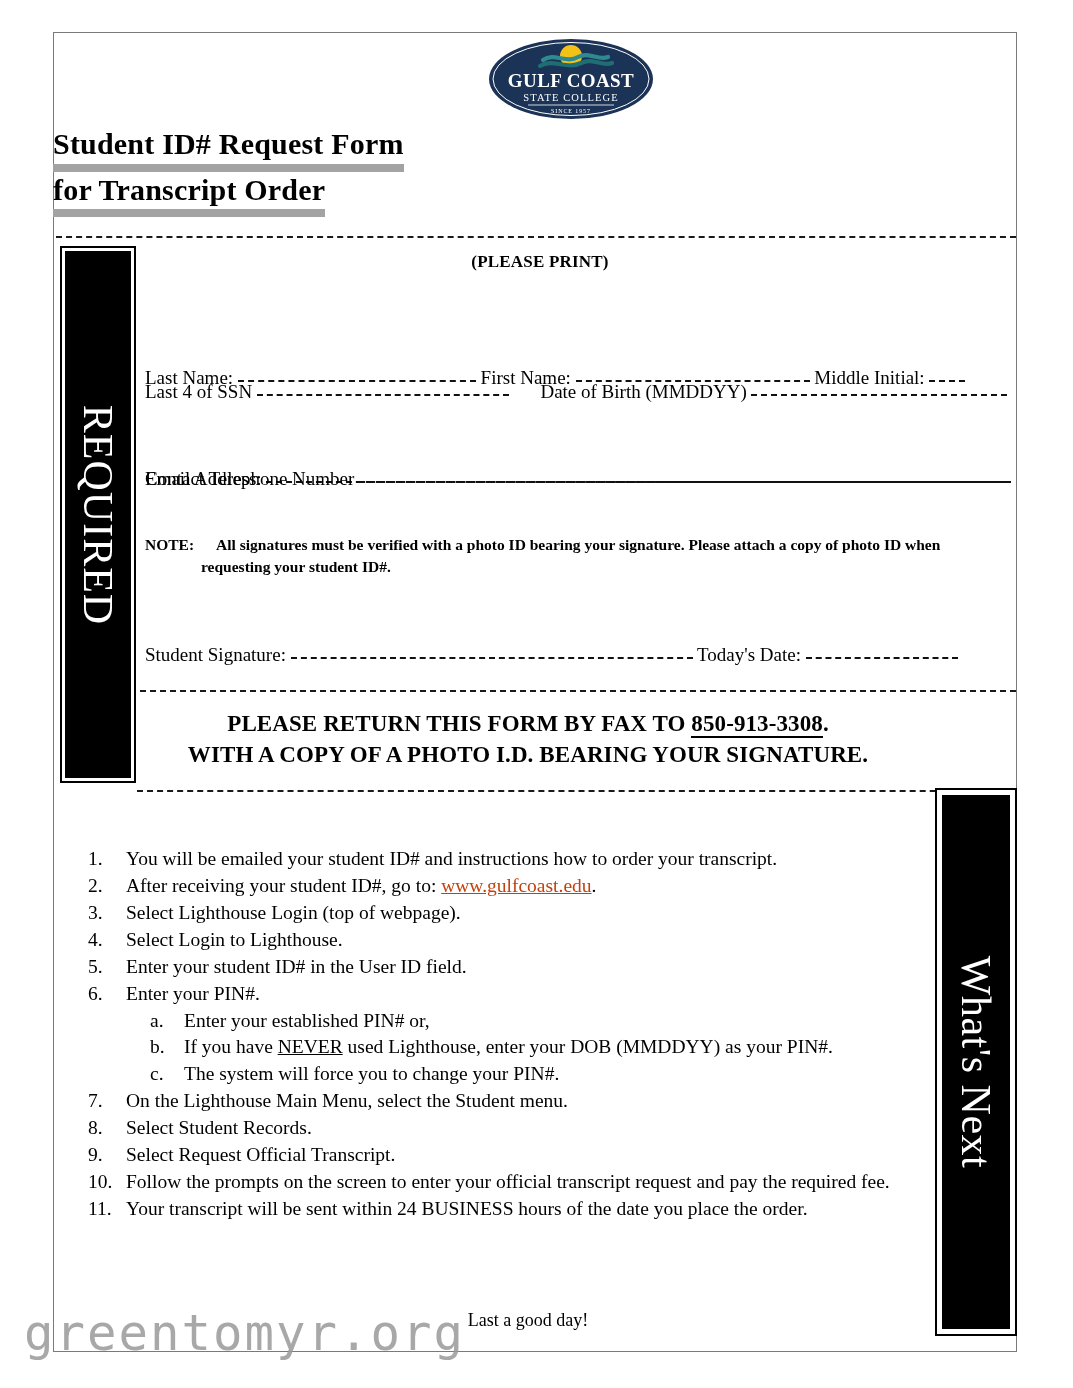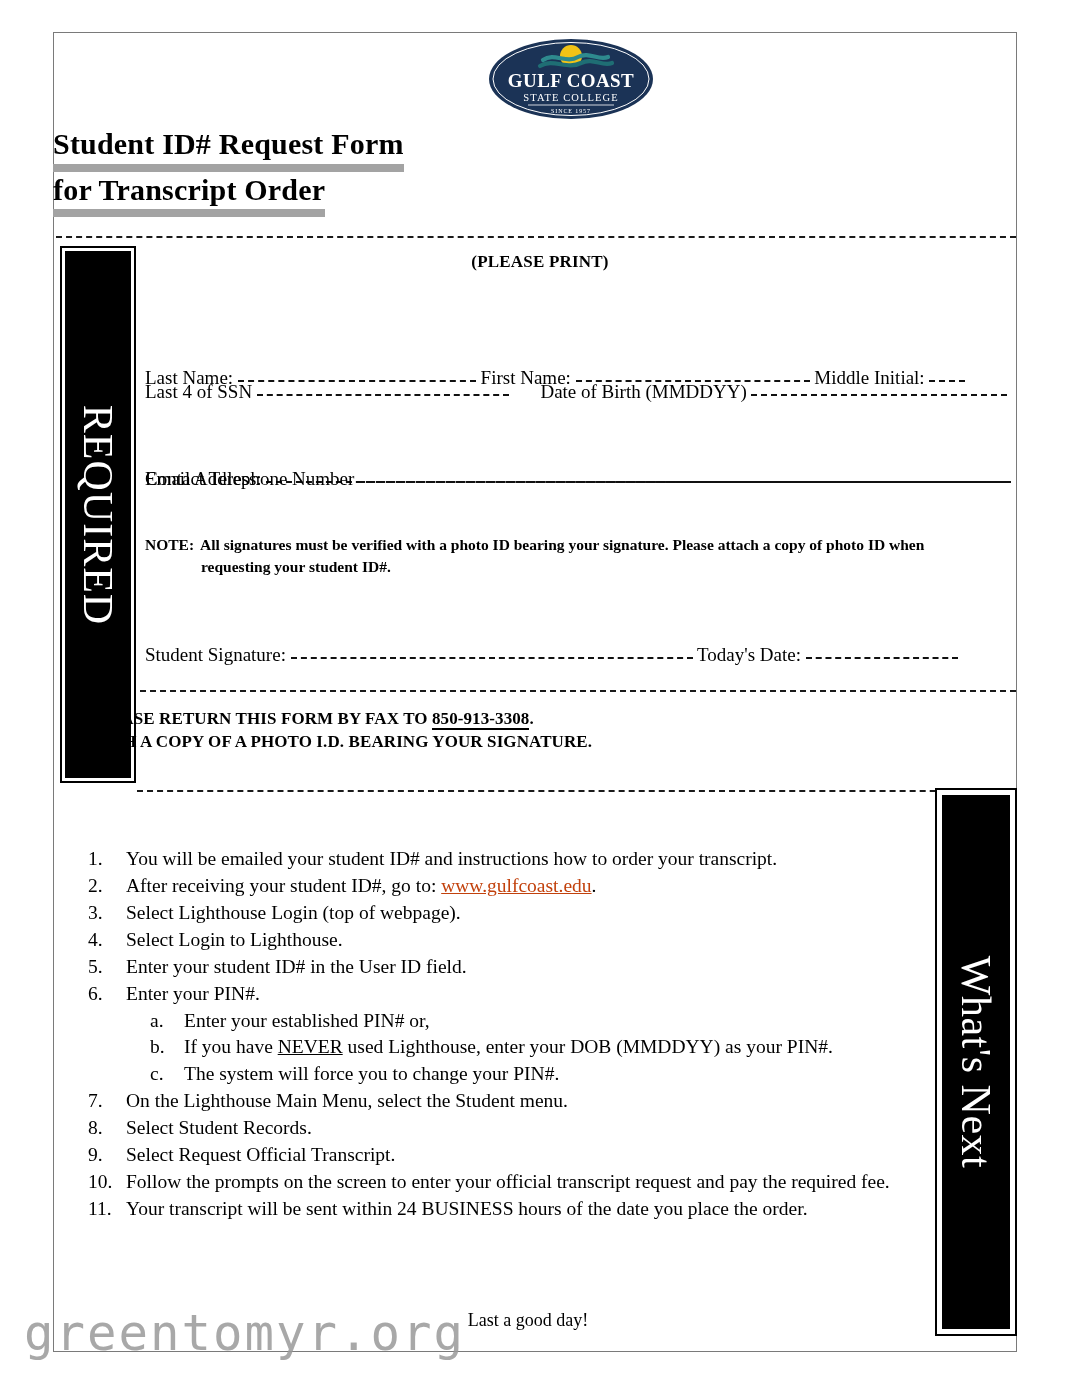--- a/index.html
+++ b/index.html
@@ -165,30 +165,30 @@
 
   #note-block {
     position: absolute;
     left: 0;
     top: 282px;
     width: 840px;
     font-size: 15.5px;
     font-weight: bold;
     line-height: 1.45;
   }
-  #note-block .note-tag { margin-right: 6px; }
+  #note-block .note-tag { margin-right: 22px; }
   #note-block .note-2nd { display: block; padding-left: 56px; }
 
   #fax-block {
     position: absolute;
     left: 88px;
     top: 708px;
     width: 880px;
-    text-align: left;
-    font-size: 17px;
+    text-align: center;
+    font-size: 23px;
     font-weight: bold;
     line-height: 1.35;
     letter-spacing: 0.1px;
   }
   #fax-block .u { border-bottom: 2px solid #000; }
 
   
   #instructions {
     position: absolute;
     left: 88px;

